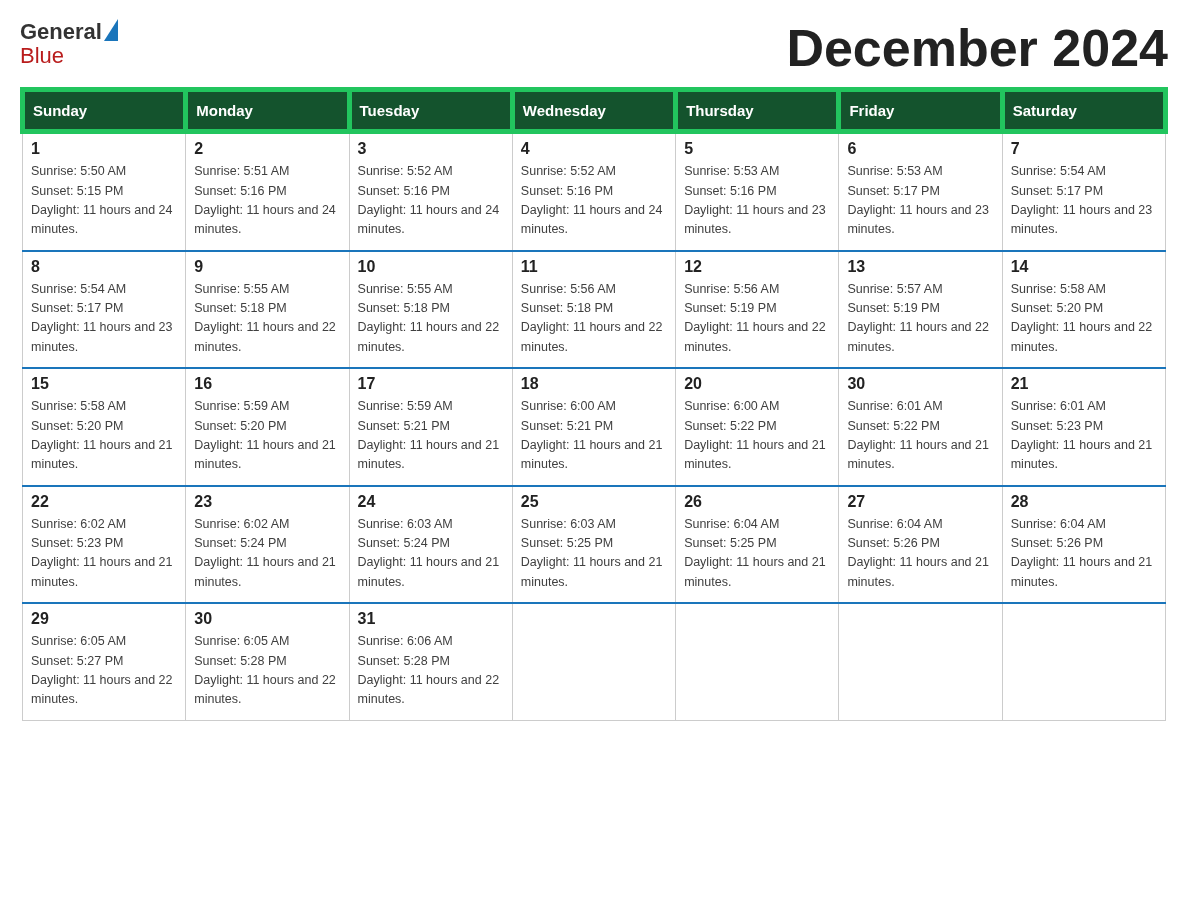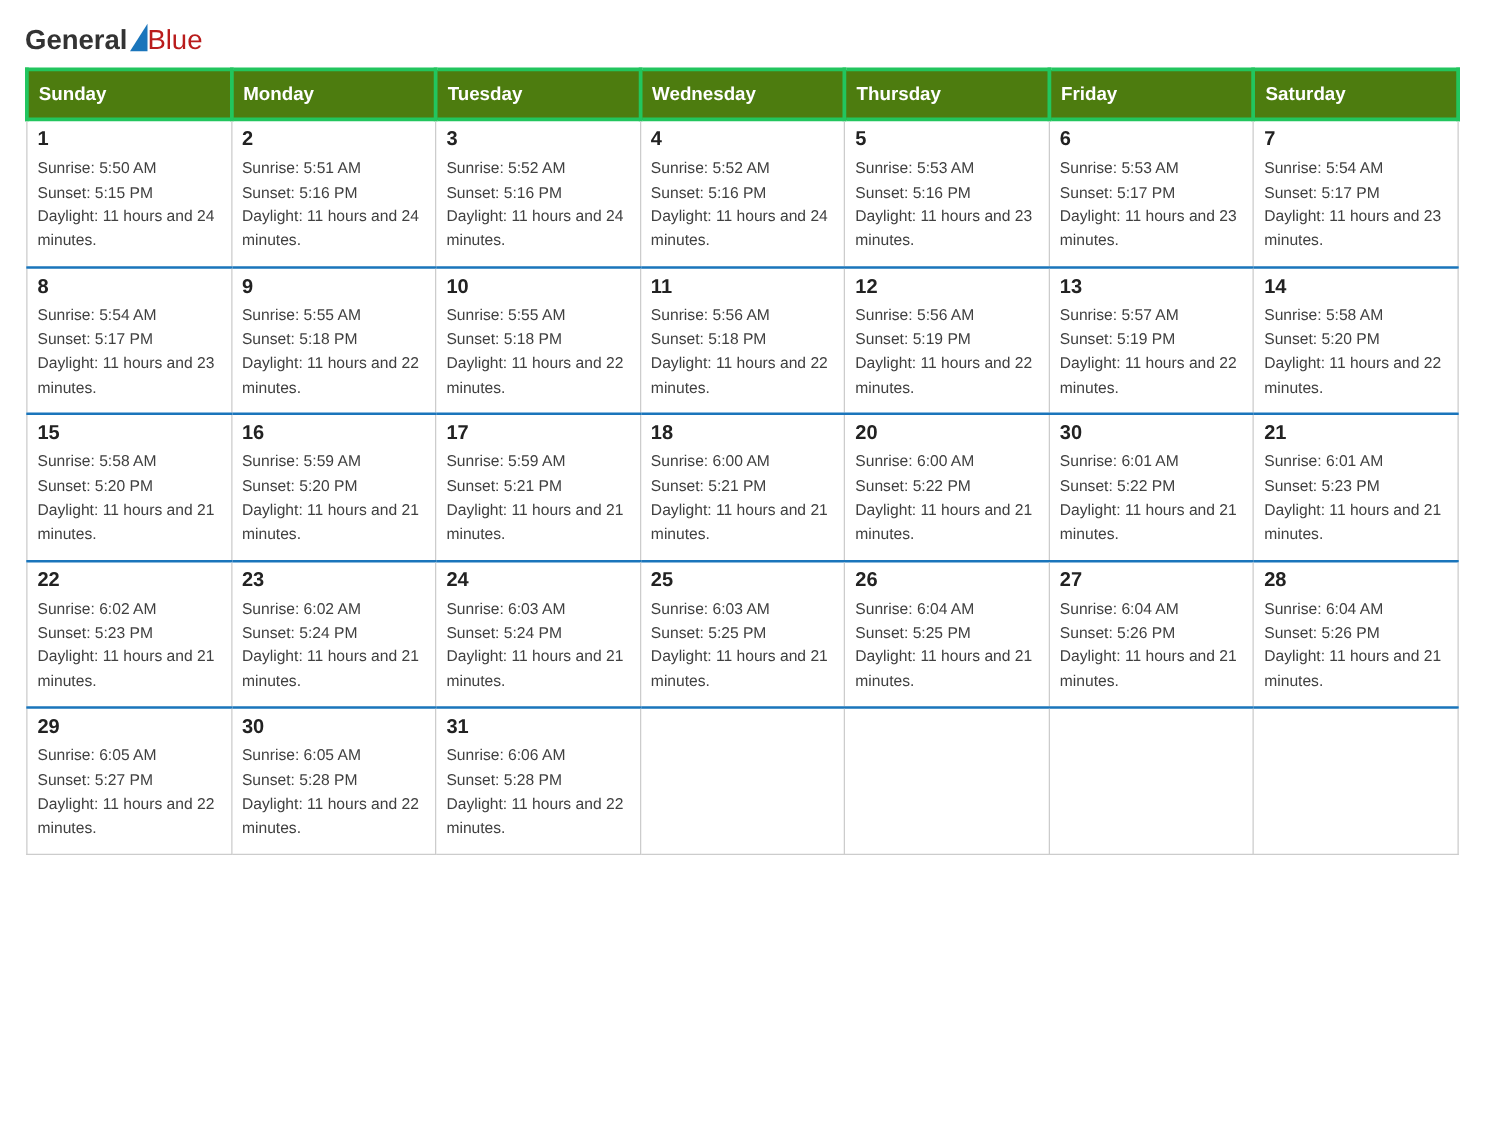--- a/index.html
+++ b/index.html
@@ -52,27 +52,27 @@
       font-size: 20px;
       color: #444;
       margin-top: 4px;
     }
     .calendar-table {
       width: 100%;
       border-collapse: collapse;
       table-layout: fixed;
     }
     .calendar-table th {
-      background-color: #4d7c0f;
+      background-color: #14532d;
       color: #fff;
       font-size: 15px;
       font-weight: bold;
       padding: 10px 8px;
       text-align: left;
-      border: 3px solid #22c55e;
+      border: 5px solid #22c55e;
     }
     .calendar-table td {
       vertical-align: top;
       padding: 6px 8px 10px 8px;
       border: 1px solid #ccc;
       font-size: 12.5px;
       color: #333;
       height: 100px;
     }
     .day-number {
@@ -92,29 +92,30 @@
     }
     tr.week-row td {
       border-top: 2px solid #1a75bb;
     }
   </style>
 </head>
 <body>
 
 <div class="header">
   <div class="logo">
-    <div style="display:flex;line-height:1.1;">
+    <div style="display:flex;flex-direction:column;line-height:1.1;">
       <div style="display:flex;align-items:center;">
         <span class="logo-text-general">General</span>
         <div class="logo-triangle"></div>
       </div>
       <span class="logo-text-blue">Blue</span>
     </div>
   </div>
   <div class="title-block">
+    <div class="month-title">December 2024</div>
   </div>
 </div>
 
 <table class="calendar-table">
   <thead>
     <tr>
     <th>Sunday</th>
         <th>Monday</th>
         <th>Tuesday</th>
         <th>Wednesday</th>

